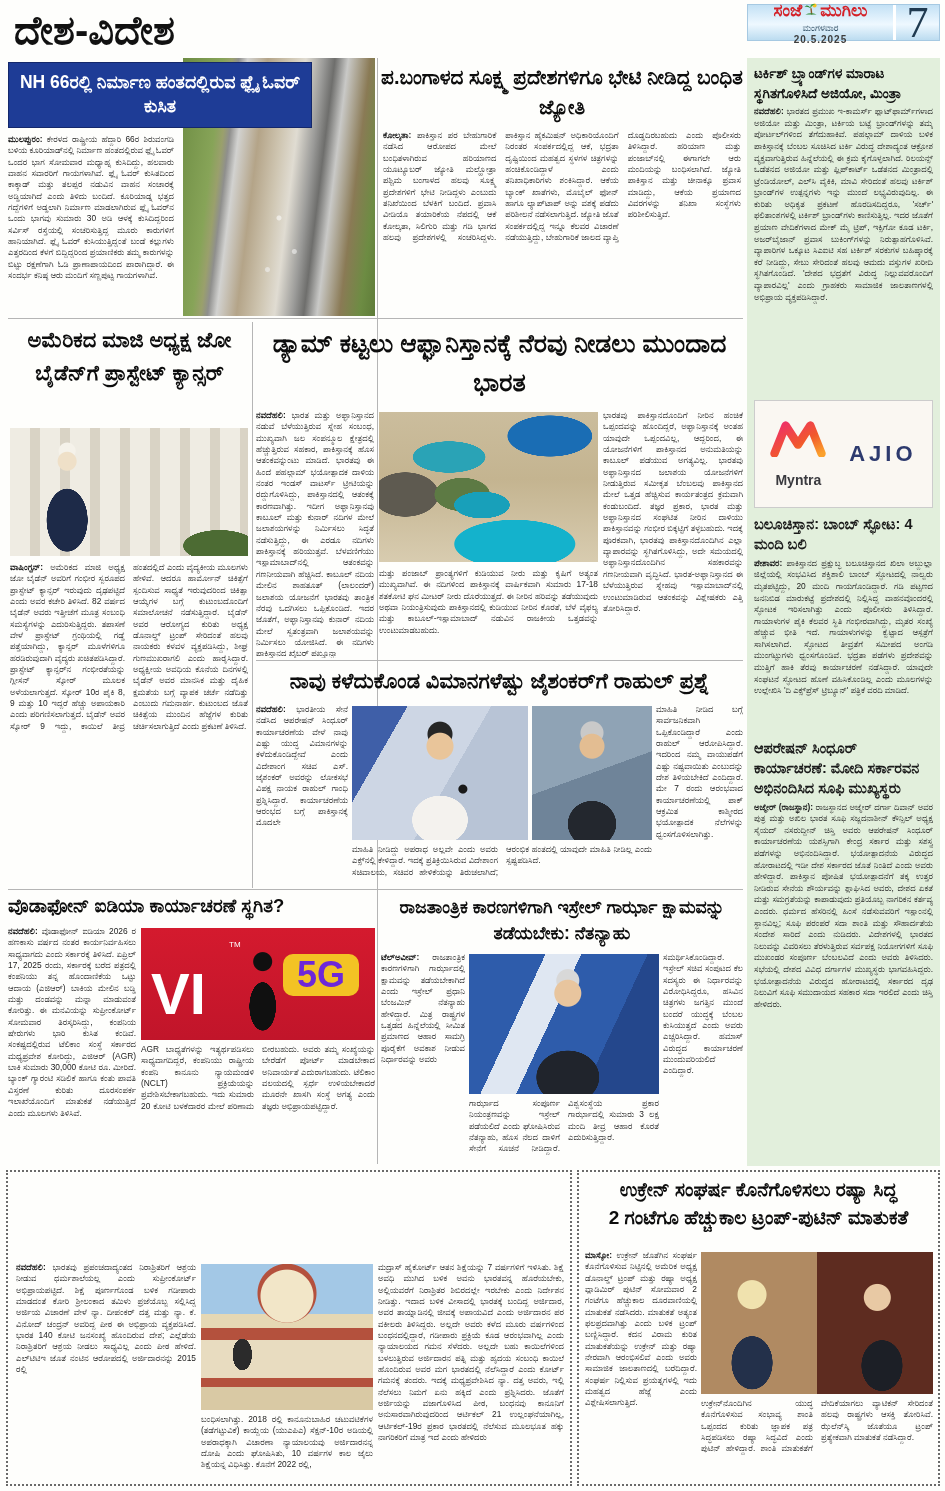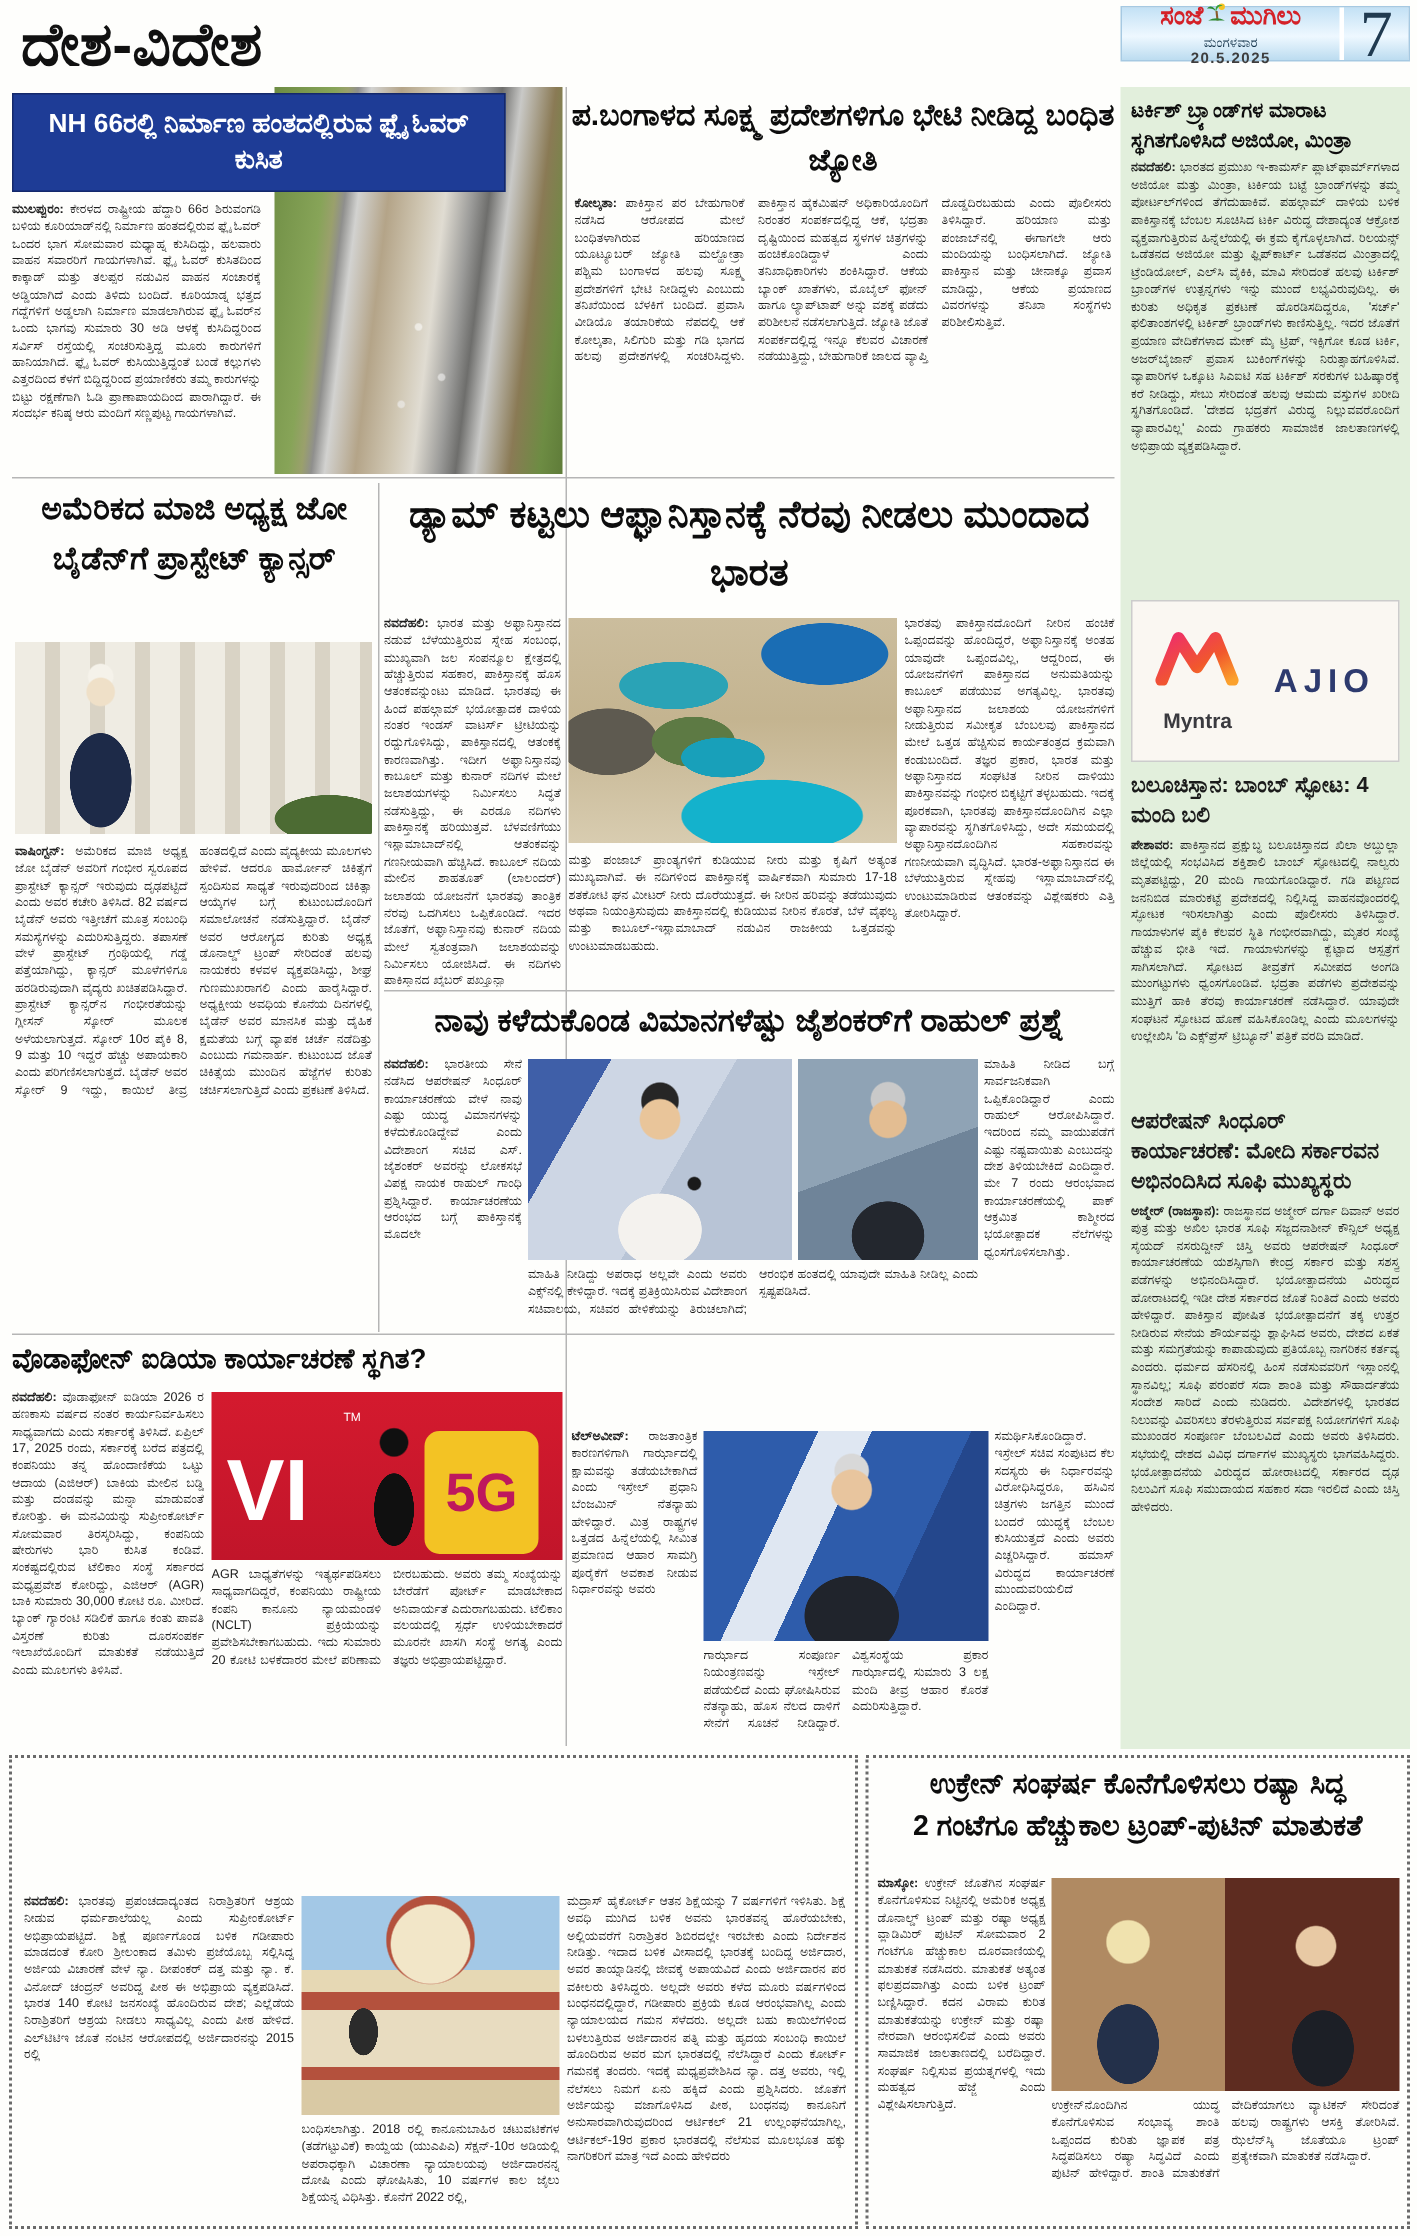--- a/index.html
+++ b/index.html
@@ -23,21 +23,21 @@
   #masthead .date{font-size:10px;font-weight:bold;color:#3d3d3d;letter-spacing:1px;}
   #masthead .pagenum{flex:1;display:flex;align-items:center;justify-content:center;
                      font-family:"Liberation Serif","DejaVu Serif",serif;font-size:44px;color:#203a50;}
   
   #nh66-photo{left:175px;top:0;width:192px;height:258px;
     background:
       radial-gradient(circle at 50% 62%, rgba(255,255,255,.55) 0 2px, transparent 3px),
       radial-gradient(circle at 58% 75%, rgba(255,255,255,.5) 0 2px, transparent 3px),
       radial-gradient(circle at 44% 82%, rgba(240,240,240,.6) 0 2px, transparent 3px),
       linear-gradient(97deg,#6d8c43 0%,#87a458 18%,#9aa06c 22%,#8f8f8d 25%,#d2d2d0 29%,#b4a488 38%,#cfc6b2 48%,#e0dcd2 55%,#9b9b99 63%,#6e6e6c 68%,#c9c9c7 74%,#8a7a55 84%,#6d8c43 93%,#5f7c39 100%);}
-  #nh66-headbox{left:0;top:4px;width:329px;height:66px;background:#1e3c96;color:#fff;
+  #nh66-headbox{left:0;top:4px;width:304px;height:66px;background:#1e3c96;color:#fff;
     display:flex;align-items:center;justify-content:center;text-align:center;
     font-size:17.5px;font-weight:bold;line-height:1.35;padding:2px 8px;box-sizing:border-box;z-index:2;border:1px solid #14286b;}
   #nh66-body{left:0;top:76px;width:166px;height:180px;}
   
   #bengal-head{left:0;top:4px;width:362px;font-size:20px;line-height:1.5;}
   #bengal-body{left:2px;top:72px;width:358px;height:184px;column-count:3;column-gap:9px;}
   
   #green-col{left:747px;top:58px;width:193px;height:1108px;background:#e2efdc;box-sizing:border-box;padding:6px 7px;}
   #turkish-head{font-size:13.5px;font-weight:bold;line-height:1.45;color:#0d0d0d;}
   .green-body{font-size:8.4px;line-height:1.38;text-align:justify;overflow:hidden;}
@@ -91,22 +91,22 @@
   #rahul-below{left:96px;top:180px;width:300px;height:44px;column-count:2;column-gap:8px;}
   
   #voda-head{left:0;top:2px;width:367px;font-size:18.5px;line-height:1.3;text-align:left;}
   #voda-left{left:0;top:34px;width:128px;height:238px;}
   #vi5g-img{left:133px;top:36px;width:234px;height:112px;background:
       radial-gradient(circle at 52% 30%, #101010 0 9px, transparent 10px),
       radial-gradient(ellipse 22px 40px at 52% 70%, #101010 0 60%, transparent 61%),
       linear-gradient(180deg,#d41a2e 0%,#c1152a 100%);overflow:hidden;}
   .vi-txt{position:absolute;left:10px;top:10px;color:#fff;font-size:58px;font-weight:bold;line-height:1;margin-top:27px;}
   .vi-tm{position:absolute;left:88px;top:12px;color:#fff;font-size:8px;}
-  .badge-5g{position:absolute;right:16px;top:26px;background:#f3c324;color:#be185d;
-            font-size:36px;font-weight:bold;padding:20px 14px;border-radius:10px;}
+  .badge-5g{position:absolute;right:16px;top:26px;background:#f3c324;color:#6d28d9;
+            font-size:36px;font-weight:bold;padding:0 14px;border-radius:10px;}
   #voda-below{left:133px;top:152px;width:234px;height:120px;column-count:2;column-gap:8px;}
   
   #net-head{left:0;top:2px;width:362px;font-size:17.5px;line-height:1.5;}
   #net-left{left:0;top:60px;width:84px;height:212px;}
   #net-photo{left:88px;top:62px;width:190px;height:140px;
     background:
       radial-gradient(circle at 52% 28%, #e8c59e 0 13px, transparent 14px),
       radial-gradient(circle at 52% 19%, #d8d8d8 0 11px, transparent 12px),
       radial-gradient(ellipse 52px 44px at 52% 88%, #20242c 0 60%, transparent 61%),
       linear-gradient(115deg,#2e5cab 0 30%,#dfe7f2 30% 44%,#2e5cab 44% 70%,#24478c 70% 100%);}
@@ -233,20 +233,21 @@
     <div class="abs body-text" id="voda-left"><span class="dl">ನವದೆಹಲಿ:</span><span> ವೊಡಾಫೋನ್ ಐಡಿಯಾ 2026 ರ ಹಣಕಾಸು ವರ್ಷದ ನಂತರ ಕಾರ್ಯನಿರ್ವಹಿಸಲು ಸಾಧ್ಯವಾಗದು ಎಂದು ಸರ್ಕಾರಕ್ಕೆ ತಿಳಿಸಿದೆ. ಏಪ್ರಿಲ್ 17, 2025 ರಂದು, ಸರ್ಕಾರಕ್ಕೆ ಬರೆದ ಪತ್ರದಲ್ಲಿ ಕಂಪನಿಯು ತನ್ನ ಹೊಂದಾಣಿಕೆಯ ಒಟ್ಟು ಆದಾಯ (ಎಜಿಆರ್) ಬಾಕಿಯ ಮೇಲಿನ ಬಡ್ಡಿ ಮತ್ತು ದಂಡವನ್ನು ಮನ್ನಾ ಮಾಡುವಂತೆ ಕೋರಿತ್ತು. ಈ ಮನವಿಯನ್ನು ಸುಪ್ರೀಂಕೋರ್ಟ್ ಸೋಮವಾರ ತಿರಸ್ಕರಿಸಿದ್ದು, ಕಂಪನಿಯ ಷೇರುಗಳು ಭಾರಿ ಕುಸಿತ ಕಂಡಿವೆ. ಸಂಕಷ್ಟದಲ್ಲಿರುವ ಟೆಲಿಕಾಂ ಸಂಸ್ಥೆ ಸರ್ಕಾರದ ಮಧ್ಯಪ್ರವೇಶ ಕೋರಿದ್ದು, ಎಜಿಆರ್ (AGR) ಬಾಕಿ ಸುಮಾರು 30,000 ಕೋಟಿ ರೂ. ಮೀರಿದೆ. ಬ್ಯಾಂಕ್ ಗ್ಯಾರಂಟಿ ಸಡಿಲಿಕೆ ಹಾಗೂ ಕಂತು ಪಾವತಿ ವಿಸ್ತರಣೆ ಕುರಿತು ದೂರಸಂಪರ್ಕ ಇಲಾಖೆಯೊಂದಿಗೆ ಮಾತುಕತೆ ನಡೆಯುತ್ತಿದೆ ಎಂದು ಮೂಲಗಳು ತಿಳಿಸಿವೆ.</span></div>
     <div class="abs" id="vi5g-img">
       <span class="vi-txt">VI</span>
       <span class="vi-tm">TM</span>
       <span class="badge-5g">5G</span>
     </div>
     <div class="abs body-text" id="voda-below">AGR ಬಾಧ್ಯತೆಗಳನ್ನು ಇತ್ಯರ್ಥಪಡಿಸಲು ಸಾಧ್ಯವಾಗದಿದ್ದರೆ, ಕಂಪನಿಯು ರಾಷ್ಟ್ರೀಯ ಕಂಪನಿ ಕಾನೂನು ನ್ಯಾಯಮಂಡಳಿ (NCLT) ಪ್ರಕ್ರಿಯೆಯನ್ನು ಪ್ರವೇಶಿಸಬೇಕಾಗಬಹುದು. ಇದು ಸುಮಾರು 20 ಕೋಟಿ ಬಳಕೆದಾರರ ಮೇಲೆ ಪರಿಣಾಮ ಬೀರಬಹುದು. ಅವರು ತಮ್ಮ ಸಂಖ್ಯೆಯನ್ನು ಬೇರೆಡೆಗೆ ಪೋರ್ಟ್ ಮಾಡಬೇಕಾದ ಅನಿವಾರ್ಯತೆ ಎದುರಾಗಬಹುದು. ಟೆಲಿಕಾಂ ವಲಯದಲ್ಲಿ ಸ್ಪರ್ಧೆ ಉಳಿಯಬೇಕಾದರೆ ಮೂರನೇ ಖಾಸಗಿ ಸಂಸ್ಥೆ ಅಗತ್ಯ ಎಂದು ತಜ್ಞರು ಅಭಿಪ್ರಾಯಪಟ್ಟಿದ್ದಾರೆ.</div>
   </div>
 
   <div class="abs" style="left:381px;top:892px;width:362px;height:272px;">
+    <div class="abs hl" id="net-head">ರಾಜತಾಂತ್ರಿಕ ಕಾರಣಗಳಿಗಾಗಿ ಇಸ್ರೇಲ್ ಗಾರ್ಝಾ ಕ್ಷಾಮವನ್ನು ತಡೆಯಬೇಕು: ನೆತನ್ಯಾಹು</div>
     <div class="abs body-text" id="net-left"><span class="dl">ಟೆಲ್‌ಅವೀವ್:</span><span> ರಾಜತಾಂತ್ರಿಕ ಕಾರಣಗಳಿಗಾಗಿ ಗಾರ್ಝಾದಲ್ಲಿ ಕ್ಷಾಮವನ್ನು ತಡೆಯಬೇಕಾಗಿದೆ ಎಂದು ಇಸ್ರೇಲ್ ಪ್ರಧಾನಿ ಬೆಂಜಮಿನ್ ನೆತನ್ಯಾಹು ಹೇಳಿದ್ದಾರೆ. ಮಿತ್ರ ರಾಷ್ಟ್ರಗಳ ಒತ್ತಡದ ಹಿನ್ನೆಲೆಯಲ್ಲಿ ಸೀಮಿತ ಪ್ರಮಾಣದ ಆಹಾರ ಸಾಮಗ್ರಿ ಪೂರೈಕೆಗೆ ಅವಕಾಶ ನೀಡುವ ನಿರ್ಧಾರವನ್ನು ಅವರು</span></div>
     <div class="abs" id="net-photo"></div>
     <div class="abs body-text" id="net-right">ಸಮರ್ಥಿಸಿಕೊಂಡಿದ್ದಾರೆ. ಇಸ್ರೇಲ್ ಸಚಿವ ಸಂಪುಟದ ಕೆಲ ಸದಸ್ಯರು ಈ ನಿರ್ಧಾರವನ್ನು ವಿರೋಧಿಸಿದ್ದರೂ, ಹಸಿವಿನ ಚಿತ್ರಗಳು ಜಗತ್ತಿನ ಮುಂದೆ ಬಂದರೆ ಯುದ್ಧಕ್ಕೆ ಬೆಂಬಲ ಕುಸಿಯುತ್ತದೆ ಎಂದು ಅವರು ಎಚ್ಚರಿಸಿದ್ದಾರೆ. ಹಮಾಸ್ ವಿರುದ್ಧದ ಕಾರ್ಯಾಚರಣೆ ಮುಂದುವರಿಯಲಿದೆ ಎಂದಿದ್ದಾರೆ.</div>
     <div class="abs body-text" id="net-below">ಗಾರ್ಝಾದ ಸಂಪೂರ್ಣ ನಿಯಂತ್ರಣವನ್ನು ಇಸ್ರೇಲ್ ಪಡೆಯಲಿದೆ ಎಂದು ಘೋಷಿಸಿರುವ ನೆತನ್ಯಾಹು, ಹೊಸ ನೆಲದ ದಾಳಿಗೆ ಸೇನೆಗೆ ಸೂಚನೆ ನೀಡಿದ್ದಾರೆ. ವಿಶ್ವಸಂಸ್ಥೆಯ ಪ್ರಕಾರ ಗಾರ್ಝಾದಲ್ಲಿ ಸುಮಾರು 3 ಲಕ್ಷ ಮಂದಿ ತೀವ್ರ ಆಹಾರ ಕೊರತೆ ಎದುರಿಸುತ್ತಿದ್ದಾರೆ.</div>
   </div>
 
   <div class="abs dotted-block" style="left:6px;top:1170px;width:566px;height:316px;">
     <div class="abs body-text" id="sup-left"><span class="dl">ನವದೆಹಲಿ:</span><span> ಭಾರತವು ಪ್ರಪಂಚದಾದ್ಯಂತದ ನಿರಾಶ್ರಿತರಿಗೆ ಆಶ್ರಯ ನೀಡುವ ಧರ್ಮಶಾಲೆಯಲ್ಲ ಎಂದು ಸುಪ್ರೀಂಕೋರ್ಟ್ ಅಭಿಪ್ರಾಯಪಟ್ಟಿದೆ. ಶಿಕ್ಷೆ ಪೂರ್ಣಗೊಂಡ ಬಳಿಕ ಗಡೀಪಾರು ಮಾಡದಂತೆ ಕೋರಿ ಶ್ರೀಲಂಕಾದ ತಮಿಳು ಪ್ರಜೆಯೊಬ್ಬ ಸಲ್ಲಿಸಿದ್ದ ಅರ್ಜಿಯ ವಿಚಾರಣೆ ವೇಳೆ ನ್ಯಾ. ದೀಪಂಕರ್ ದತ್ತ ಮತ್ತು ನ್ಯಾ. ಕೆ. ವಿನೋದ್ ಚಂದ್ರನ್ ಅವರಿದ್ದ ಪೀಠ ಈ ಅಭಿಪ್ರಾಯ ವ್ಯಕ್ತಪಡಿಸಿದೆ. ಭಾರತ 140 ಕೋಟಿ ಜನಸಂಖ್ಯೆ ಹೊಂದಿರುವ ದೇಶ; ಎಲ್ಲೆಡೆಯ ನಿರಾಶ್ರಿತರಿಗೆ ಆಶ್ರಯ ನೀಡಲು ಸಾಧ್ಯವಿಲ್ಲ ಎಂದು ಪೀಠ ಹೇಳಿದೆ. ಎಲ್‌ಟಿಟಿಇ ಜೊತೆ ನಂಟಿನ ಆರೋಪದಲ್ಲಿ ಅರ್ಜಿದಾರನನ್ನು 2015 ರಲ್ಲಿ</span></div>
     <div class="abs" id="sc-photo"></div>
     <div class="abs body-text" id="sup-below">ಬಂಧಿಸಲಾಗಿತ್ತು. 2018 ರಲ್ಲಿ ಕಾನೂನುಬಾಹಿರ ಚಟುವಟಿಕೆಗಳ (ತಡೆಗಟ್ಟುವಿಕೆ) ಕಾಯ್ದೆಯ (ಯುಎಪಿಎ) ಸೆಕ್ಷನ್-10ರ ಅಡಿಯಲ್ಲಿ ಅಪರಾಧಕ್ಕಾಗಿ ವಿಚಾರಣಾ ನ್ಯಾಯಾಲಯವು ಅರ್ಜಿದಾರನನ್ನ ದೋಷಿ ಎಂದು ಘೋಷಿಸಿತು, 10 ವರ್ಷಗಳ ಕಾಲ ಜೈಲು ಶಿಕ್ಷೆಯನ್ನ ವಿಧಿಸಿತ್ತು. ಕೊನೆಗೆ 2022 ರಲ್ಲಿ,</div>

